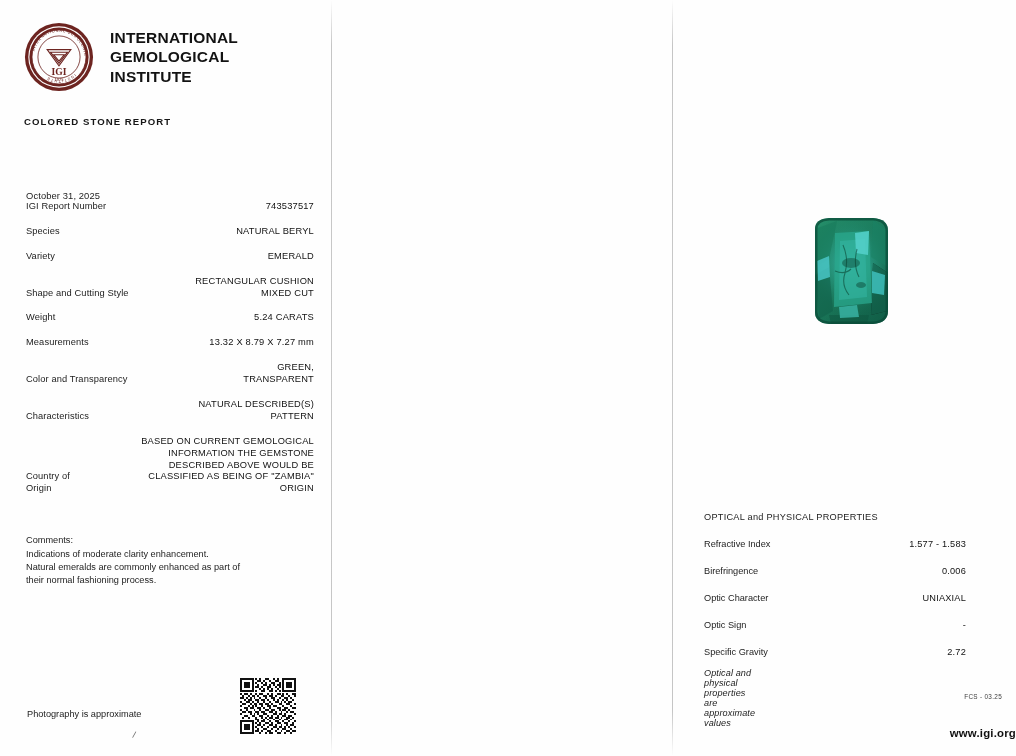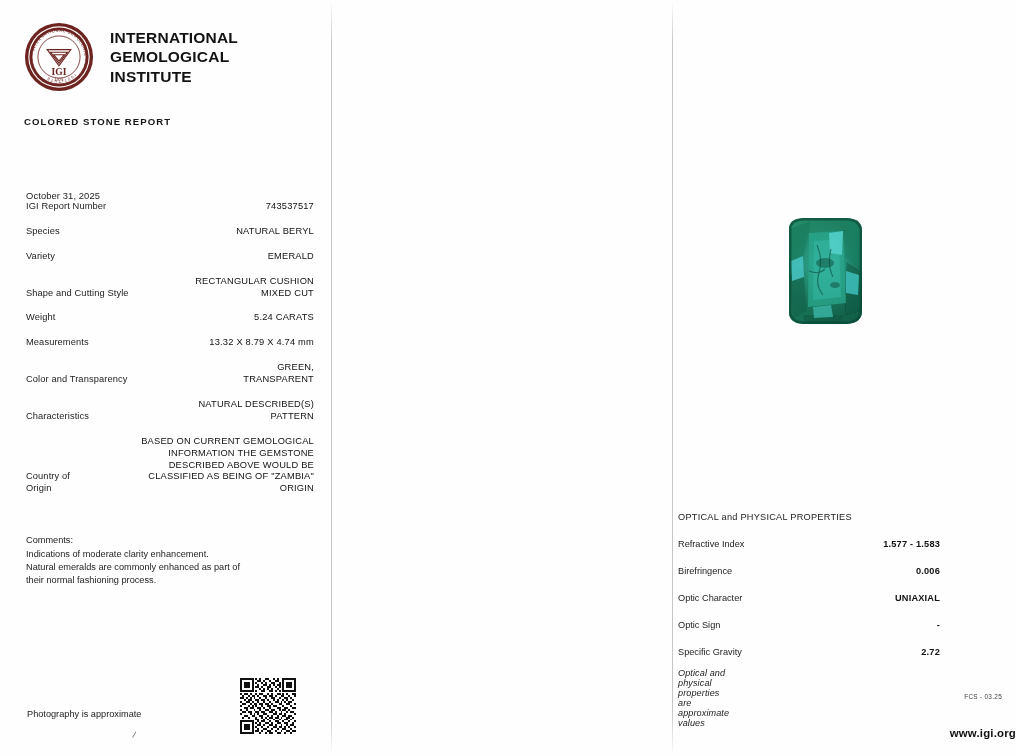--- a/index.html
+++ b/index.html
@@ -33,21 +33,21 @@
        rgba(150,150,150,.55) 6%,
        rgba(120,120,120,.40) 50%,
        rgba(150,150,150,.55) 94%,
        rgba(150,150,150,0) 100%);
   }
   .fold.f1 { left: 331px; }
   .fold.f2 { left: 672px; }
 
   
   .col-left   { position: absolute; left: 0;    top: 0; width: 331px; height: 756px; }
-  .col-mid    { position: absolute; left: 316px;top: 0; width: 340px; height: 656px; }
+  .col-mid    { position: absolute; left: 342px;top: 0; width: 340px; height: 656px; }
   .col-right  { position: absolute; left: 673px;top: 0; width: 343px; height: 756px; }
 
   
   .header {
     position: absolute;
     left: 22px;
     top: 20px;
     display: flex;
     align-items: center;
     gap: 14px;
@@ -176,21 +176,21 @@
   }
   .o-row {
     display: flex;
     justify-content: space-between;
     align-items: baseline;
     margin-bottom: 17px;
     font-size: 9.2px;
     color: #1c1c1c;
     margin-top: 8px;
   }
-  .o-val { letter-spacing: .2px; color: #111; font-weight: bold; }
+  .o-val { letter-spacing: .2px; color: #111; }
 
   .opt-note {
     position: absolute;
     left: 362px;
     top: 668px;
     font-size: 9.1px;
     font-style: italic;
     color: #1c1c1c;
     letter-spacing: .1px;
   }
@@ -294,21 +294,21 @@
             <div class="d-label">Shape and Cutting Style</div>
             <div class="d-value">RECTANGULAR CUSHION
 MIXED CUT</div>
           </div>
           <div class="d-row">
             <div class="d-label">Weight</div>
             <div class="d-value">5.24 CARATS</div>
           </div>
           <div class="d-row">
             <div class="d-label">Measurements</div>
-            <div class="d-value">13.32 X 8.79 X 4.74 mm</div>
+            <div class="d-value">13.32 X 8.79 X 7.27 mm</div>
           </div>
           <div class="d-row">
             <div class="d-label">Color and Transparency</div>
             <div class="d-value">GREEN,
 TRANSPARENT</div>
           </div>
           <div class="d-row">
             <div class="d-label">Characteristics</div>
             <div class="d-value">NATURAL DESCRIBED(S)
 PATTERN</div>

